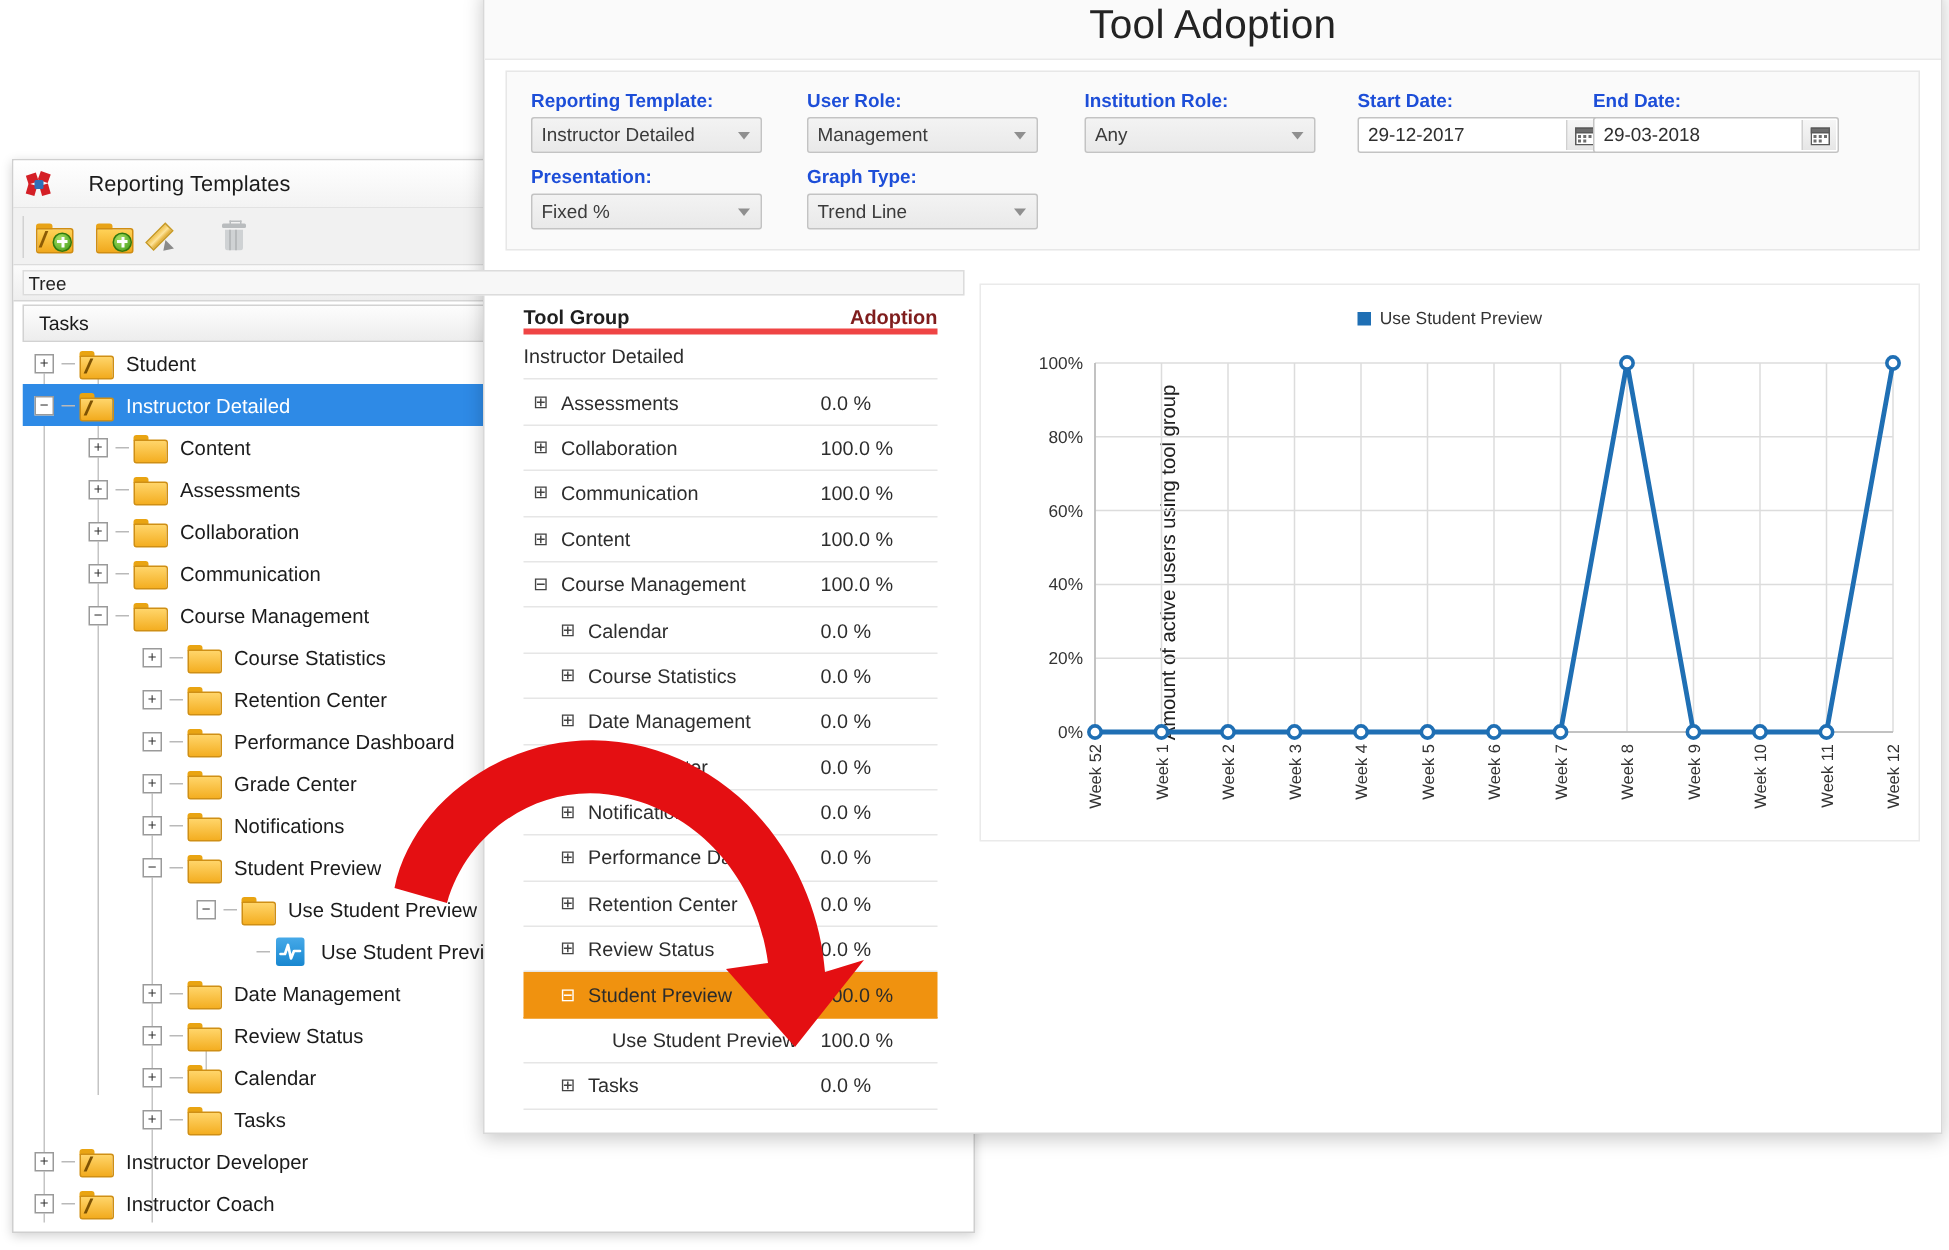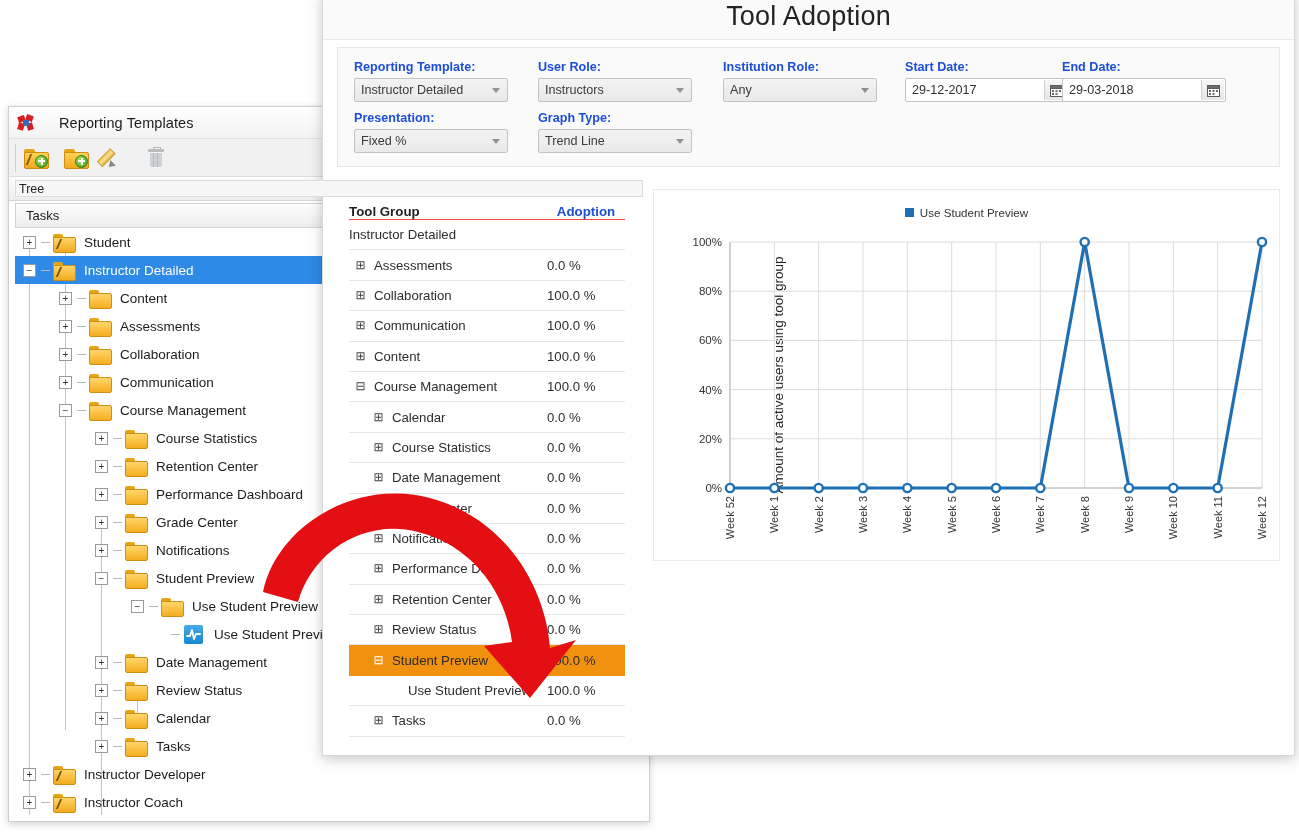--- a/index.html
+++ b/index.html
@@ -152,23 +152,23 @@
   .cal-btn svg{display:block;}
 
   .fcol{position:absolute;}
   .fcol .frow2{margin-top:9px;}
 
   
   #tbl-panel{
     position:absolute;left:14px;top:196px;width:300px;height:552px;
     background:#ffffff;box-sizing:border-box;padding:0 12px;
   }
-  .tbl-head{display:flex;align-items:flex-end;height:30px;border-bottom:1px solid #ef4444;}
+  .tbl-head{display:flex;align-items:flex-end;height:30px;border-bottom:4px solid #ef4444;}
   .tbl-head .c1{flex:1;font-size:13.3px;font-weight:bold;color:#1f1f1f;}
-  .tbl-head .c2{width:78px;text-align:center;font-size:13.3px;font-weight:bold;color:#1d4ed8;}
+  .tbl-head .c2{width:78px;text-align:right;font-size:13.3px;font-weight:bold;color:#7f1d1d;}
   .tbl-row{display:flex;align-items:center;height:29.4px;border-bottom:1px solid #e6e6e6;
      font-size:13.2px;color:#2d2d2d;}
   .tbl-row.top{font-size:13.2px;color:#2d2d2d;}
   .tbl-row.sel{background:#f0920f;color:#2b2b2b;border-bottom:1px solid #f0920f;}
   .tbl-row .c1{flex:1;display:flex;align-items:center;overflow:hidden;white-space:nowrap;}
   .tbl-row .c2{width:78px;font-size:13.2px;}
   .exp{
     width:11px;height:11px;border:1px solid #9d9d9d;background:#fff;color:#444;
     display:inline-flex;align-items:center;justify-content:center;
     font-size:9px;line-height:9px;flex:0 0 auto;margin-right:8px;
@@ -475,21 +475,21 @@
       <div class="flabel frow2">Presentation:</div>
       <div class="fselect">
         <span>Fixed %</span>
         <span class="caret"></span>
       </div>
     </div>
 
     <div class="fcol" style="left:200px;top:12px;">
       <div class="flabel">User Role:</div>
       <div class="fselect">
-        <span>Instructors</span>
+        <span>Management</span>
         <span class="caret"></span>
       </div>
       <div class="flabel frow2">Graph Type:</div>
       <div class="fselect">
         <span>Trend Line</span>
         <span class="caret"></span>
       </div>
     </div>
 
     <div class="fcol" style="left:385px;top:12px;">

